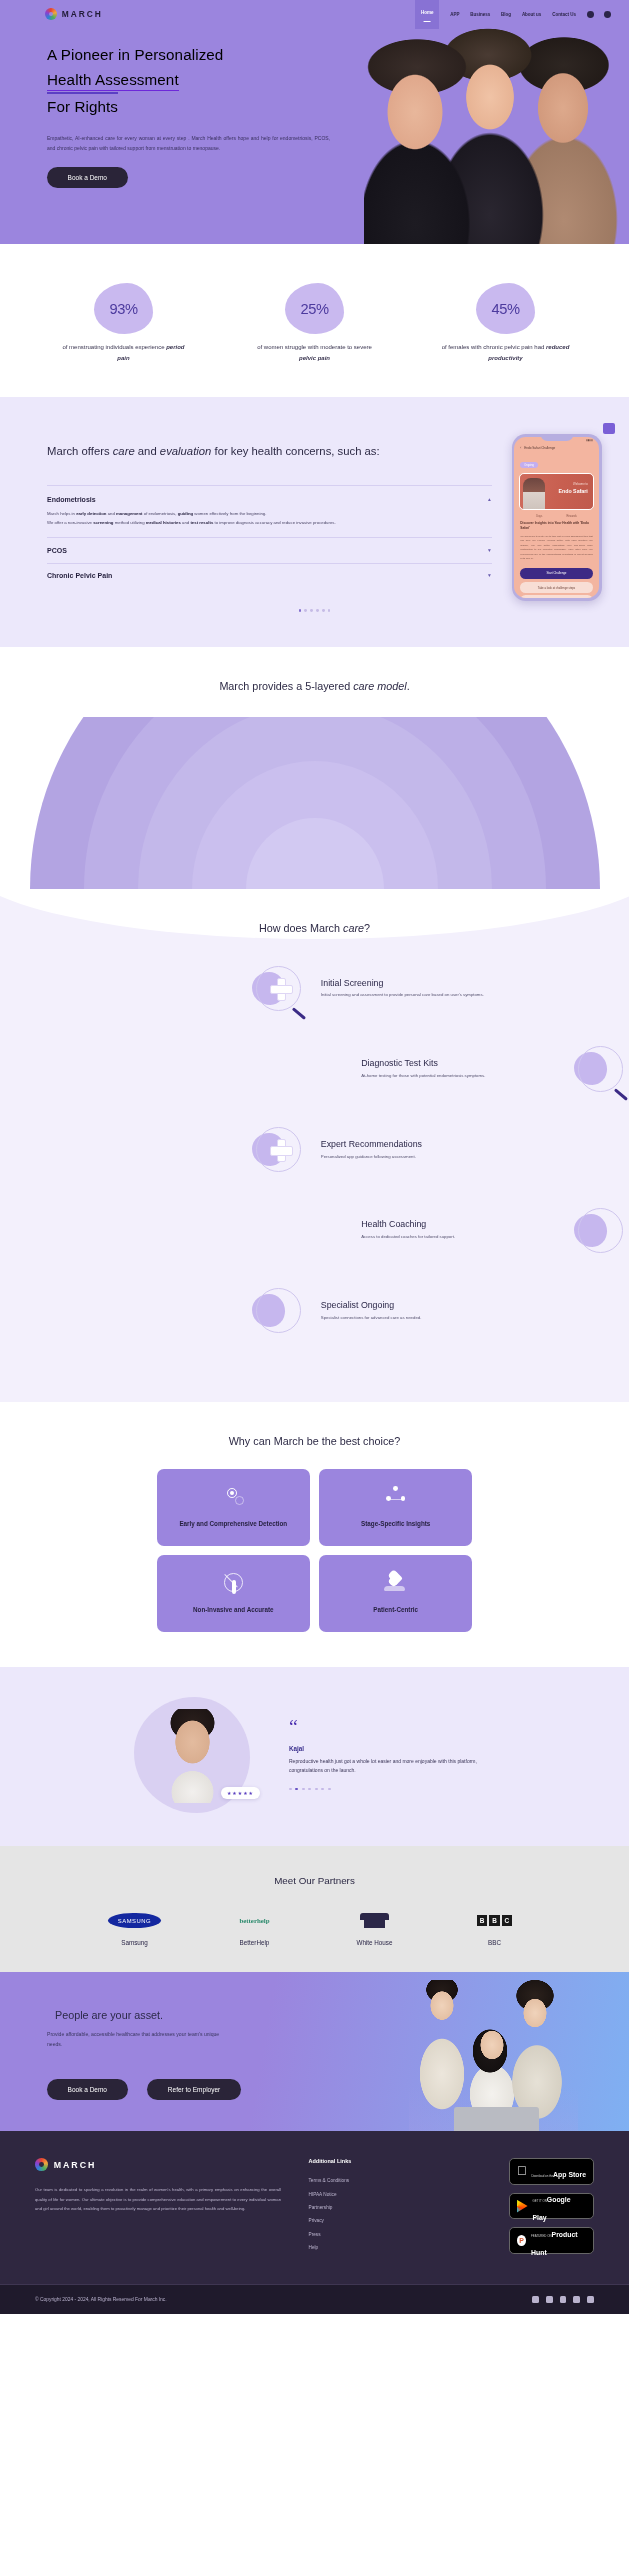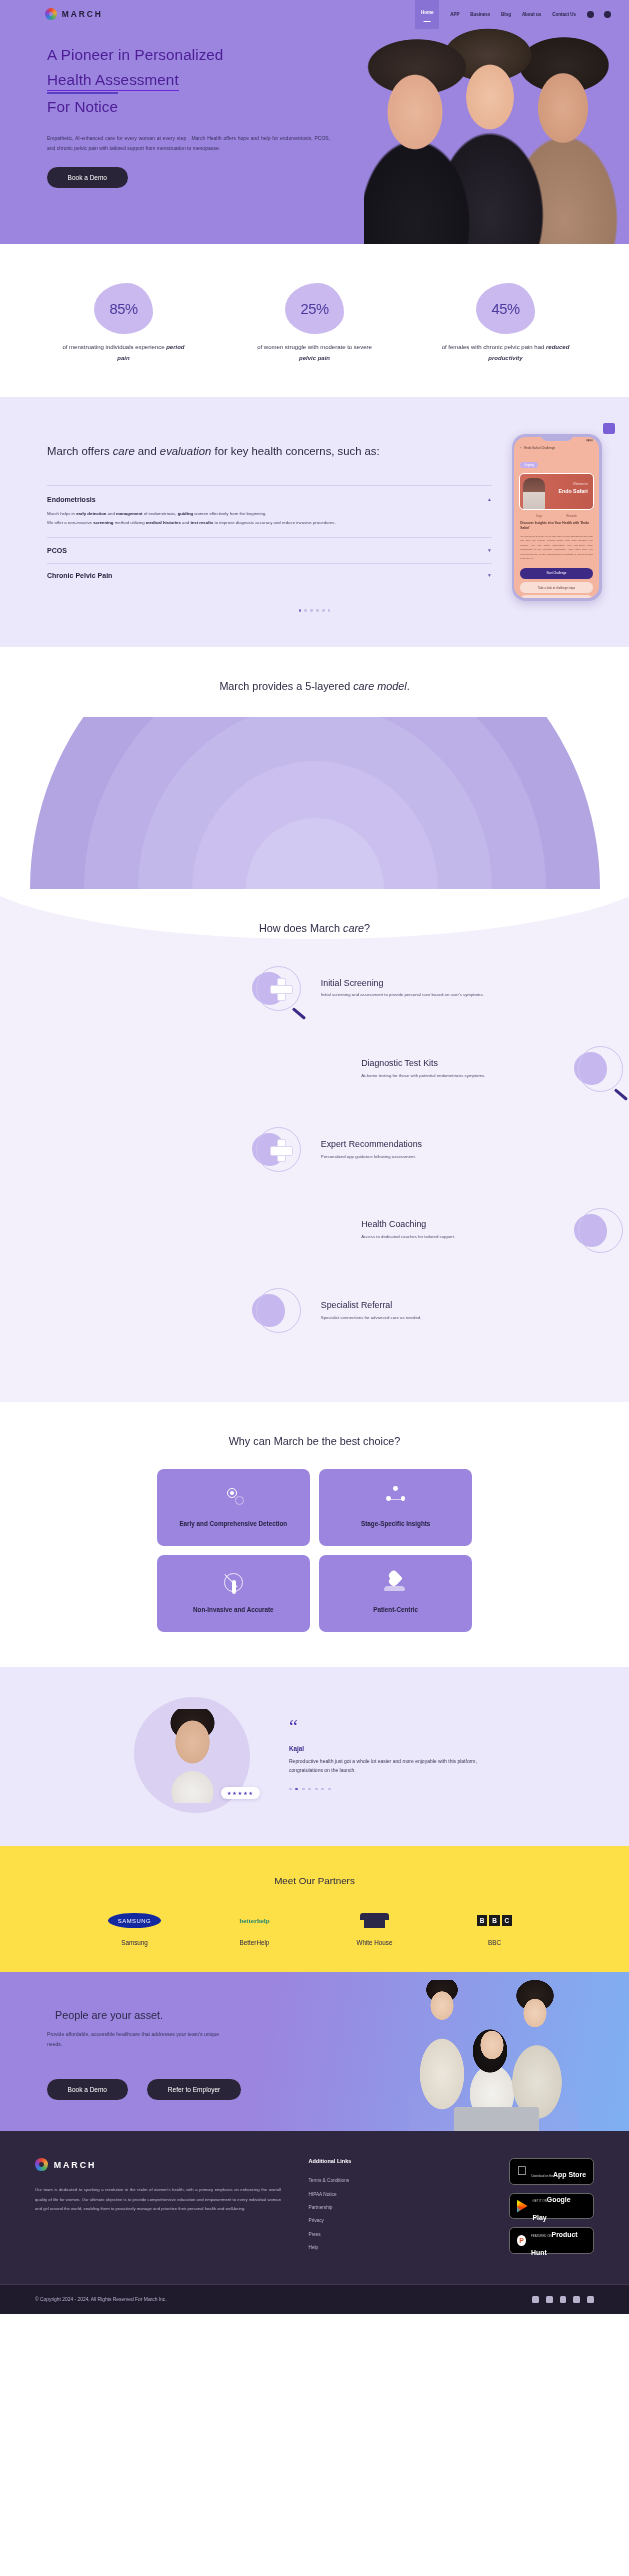--- a/index.html
+++ b/index.html
@@ -23,21 +23,21 @@
       radial-gradient(ellipse 41px 57px at 199px 90px,#dda98c 0%,#d29a7d 60%,rgba(210,154,125,0) 62%),
       radial-gradient(ellipse 69px 39px at 53px 49px,#3a2e2a 0%,#2b211e 70%,rgba(43,33,30,0) 72%),
       radial-gradient(ellipse 61px 37px at 124px 37px,#4a3b33 0%,#33281f 70%,rgba(51,40,31,0) 72%),
       radial-gradient(ellipse 63px 39px at 200px 47px,#2e2622 0%,#221b18 70%,rgba(34,27,24,0) 72%),
       radial-gradient(ellipse 71px 108px at 51px 206px,#1d1b22 0%,#15131a 75%,rgba(21,19,26,0) 78%),
       radial-gradient(ellipse 69px 106px at 126px 197px,#2a2630 0%,#1b1820 75%,rgba(27,24,32,0) 78%),
       radial-gradient(ellipse 69px 108px at 200px 202px,#b08a72 0%,#9d7962 75%,rgba(157,121,98,0) 78%),
       #9b85de;
   }
   .hero-inner { position:relative; padding:43px 0 0 47px; width:354px; }
-  .hero h1 { font-size:15.2px; line-height:1.62; font-weight:400; color:#4c1d95; letter-spacing:0.1px; }
+  .hero h1 { font-size:15.2px; line-height:1.62; font-weight:400; color:#000000; letter-spacing:0.1px; }
   .hero h1 .u1 { border-bottom:1px solid #6d28d9; padding-bottom:2px; }
   .hero h1 .u2 { display:inline-block; border-top:2px solid #5b3fc4; padding-top:1px; }
   .hero-sub { margin-top:12.8px; width:283px; font-size:5px; line-height:2.05; color:#3a3160; text-align:justify; }
   .btn-dark {
     display:inline-block; margin-top:13.8px; background:#2a2438; color:#fff;
     border:none; border-radius:39px; padding:6.9px 20.6px; font-size:6.5px;
     font-family:inherit; cursor:pointer;
   }
 
   
@@ -167,21 +167,21 @@
   .stars { position:absolute; right:-9.8px; bottom:13.8px; background:#fff; border-radius:9.8px; padding:2.9px 5.9px; font-size:4.9px; color:#5a3fc0; letter-spacing:1px; box-shadow:0 1px 3.9px rgba(80,60,140,.18); }
   .testi-text { width:206px; }
   .qmark { font-size:19.7px; color:#4b2fb0; line-height:.8; font-family:"Liberation Serif",serif; }
   .testi-text h4 { margin-top:9.8px; font-size:6.3px; font-weight:700; color:#3a2f8c; }
   .testi-text p { margin-top:4.9px; font-size:5px; line-height:1.95; color:#3c3758; }
   .testi-dots { display:flex; gap:3.9px; margin-top:11.8px; }
   .testi-dots i { width:2.6px; height:2.6px; border-radius:50%; background:#c4b9e7; display:block; }
   .testi-dots i.on { background:#6a55c4; }
 
   
-  .partners { background:#fde047; padding:29.5px 0 25.6px; text-align:center; }
+  .partners { background:#e5e5e5; padding:29.5px 0 25.6px; text-align:center; }
   .partners h2 { font-size:9.8px; font-weight:400; color:#2d2a45; }
   .plist { margin-top:21.6px; display:flex; justify-content:center; gap:41px; align-items:flex-end; }
   .pitem { width:79px; }
   .plogo { height:25.6px; display:flex; align-items:center; justify-content:center; }
   .pname { margin-top:5.9px; font-size:6.3px; color:#2b2748; }
   .samsung { background:#1428a0; color:#fff; border-radius:50%/50%; width:53px; height:14.7px; border-radius:26.5px/7.9px; font-size:5.9px; display:flex; align-items:center; justify-content:center; letter-spacing:0.5px; }
   .bh { font-size:6.9px; color:#2d8b6e; font-weight:700; font-family:"Liberation Serif",serif; }
   .wh { width:29.5px; height:19.7px; position:relative; }
   .wh .roof { position:absolute; left:0; top:2px; width:29.5px; height:6.9px; background:#2b2748; border-radius:2.9px 2.9px 0 0; }
   .wh .body { position:absolute; left:3.9px; top:8.8px; width:21.6px; height:8.8px; background:#2b2748; }
@@ -264,31 +264,31 @@
       <a>About us</a>
       <a>Contact Us</a>
       <i class="ni"></i>
       <i class="ni"></i>
     </nav>
     <div class="hero-photo"></div>
     <div class="hero-inner">
       <h1>
         <span>A Pioneer in Personalized</span><br>
         <span class="u1">Health Assessment</span><br>
-        <span class="u2">For Notice</span>
+        <span class="u2">For Rights</span>
       </h1>
       <p class="hero-sub">Empathetic, AI-enhanced care for every woman at every step . March Health offers hope and help for endometriosis, PCOS, and chronic pelvic pain with tailored support from menstruation to menopause.</p>
       <button class="btn-dark">Book a Demo</button>
     </div>
   </section>
 
   <section class="stats">
     <div class="stat">
       <div class="blob">
-          <span>85%</span>
+          <span>93%</span>
         </div>
       <p><span>of menstruating individuals experience </span><b>period pain</b></p>
     </div>
     <div class="stat">
       <div class="blob">
           <span>25%</span>
         </div>
       <p><span>of women struggle with moderate to severe </span><b>pelvic pain</b></p>
     </div>
     <div class="stat">
@@ -436,21 +436,21 @@
           <p>Access to dedicated coaches for tailored support.</p>
         </div>
       </div>
 
       <div class="step right">
         <div class="step-ico">
           <span class="ico-blob"></span>
             <span class="ico-circle"></span>
         </div>
         <div class="step-txt">
-          <h3>Specialist Referral</h3>
+          <h3>Specialist Ongoing</h3>
           <p>Specialist connections for advanced care as needed.</p>
         </div>
       </div>
 
     </div>
   </section>
 
   <section class="why">
     <h2>Why can March be the best choice?</h2>
     <div class="cards">

